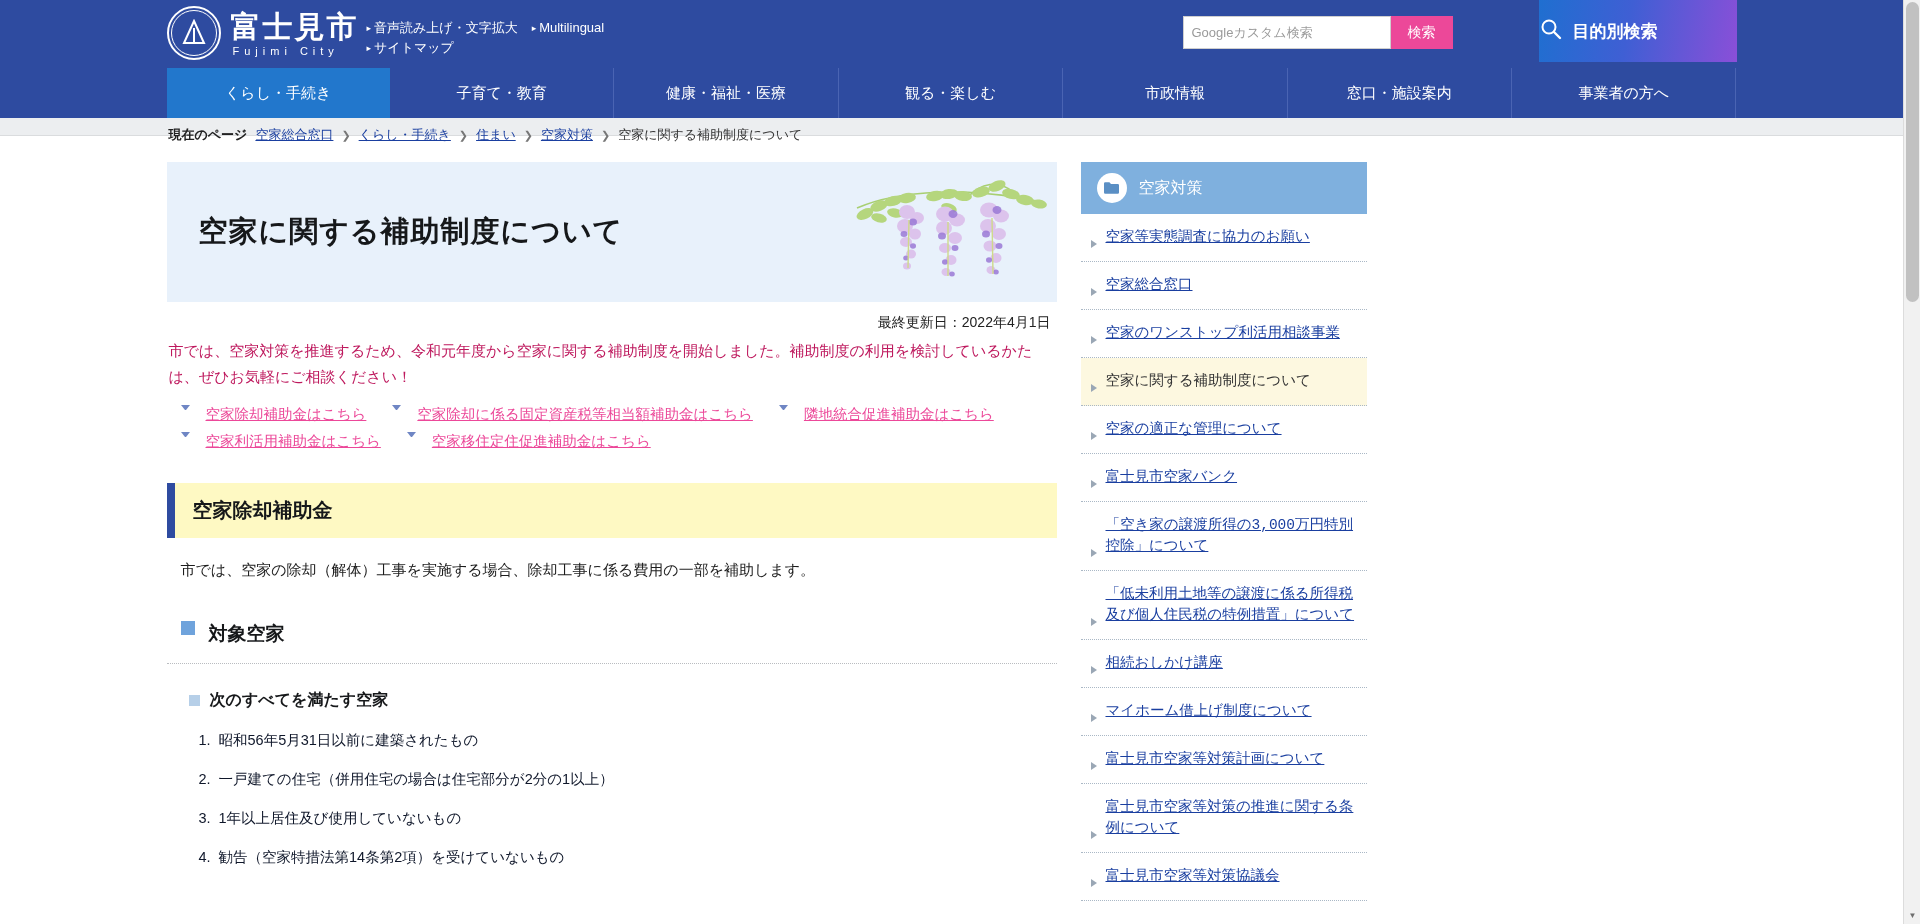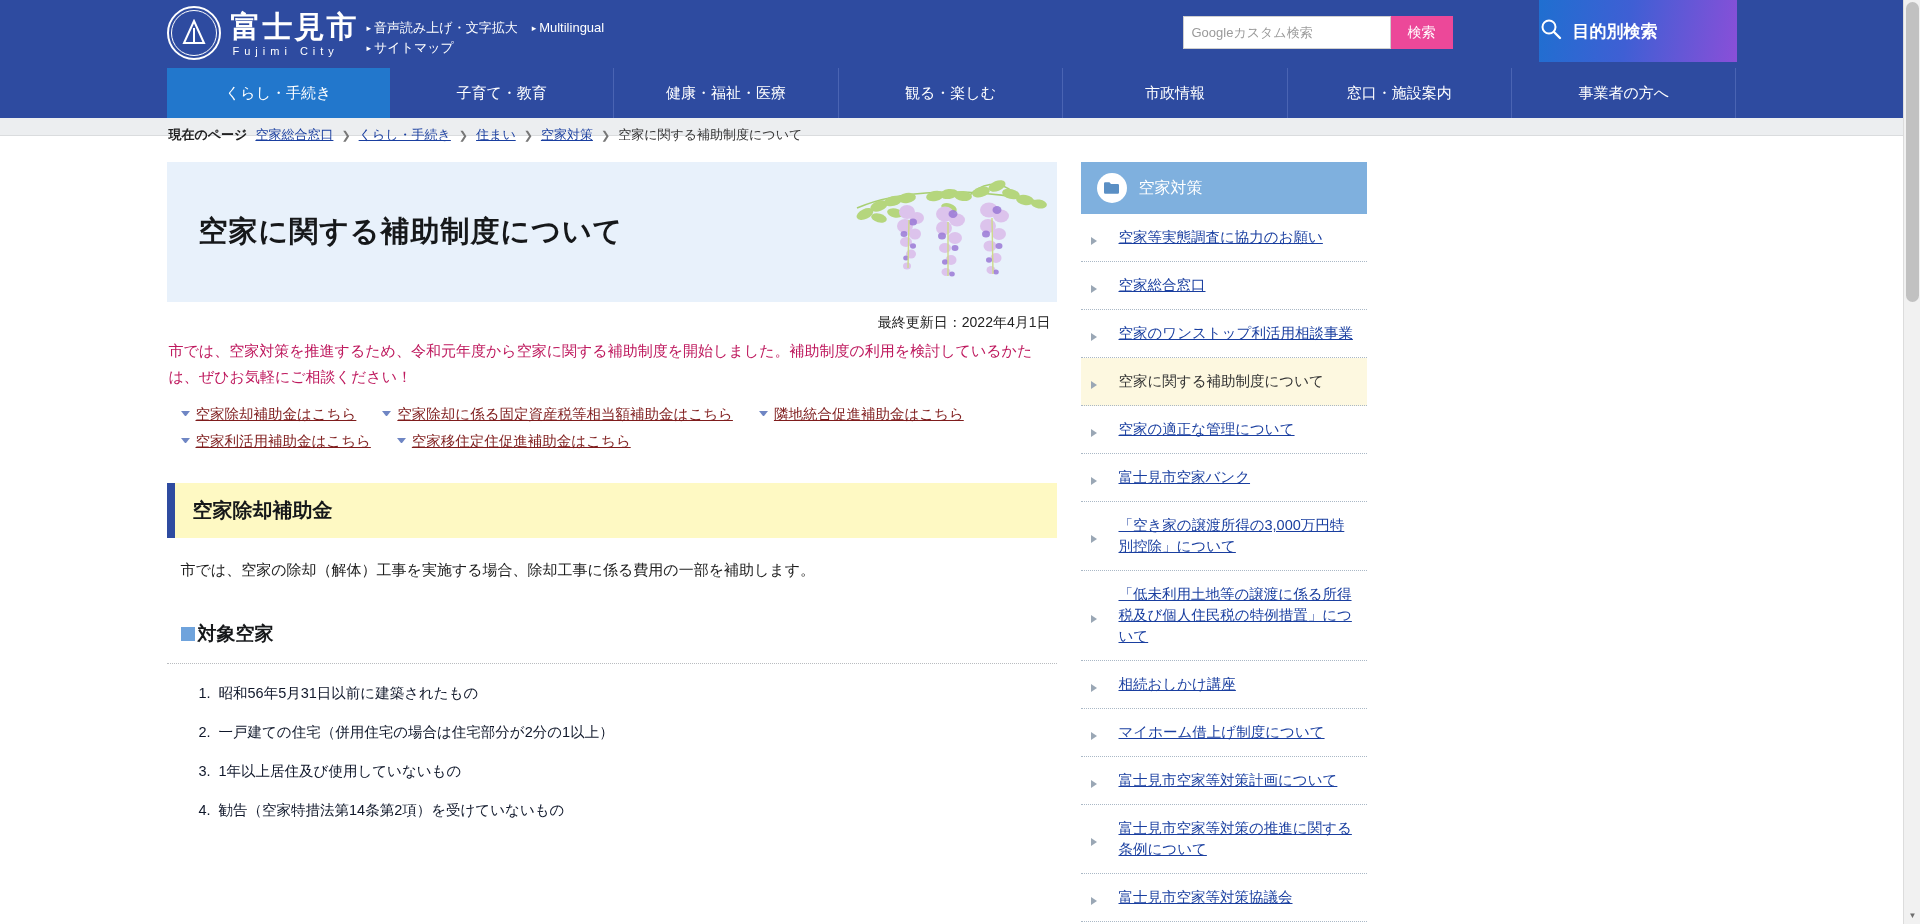--- a/index.html
+++ b/index.html
@@ -153,42 +153,42 @@
   }
   .lead-text {
     font-size: 15px; color: #be185d; line-height: 1.75;
     margin-top: 6px; padding: 0 2px;
   }
 
   
   .anchor-rows { margin-top: 14px; padding-left: 14px; }
   .anchor-row { display: flex; gap: 26px; margin-bottom: 8px; }
   .anchor-link {
-    display: flex; align-items: center; gap: 6px;
-    font-size: 14.5px; color: #7f1d1d; cursor: pointer;
+    display: flex; gap: 16px;
+    font-size: 14.5px; color: #ec4899; cursor: pointer;
   }
   .anchor-link .txt { text-decoration: underline; }
   .chev-down {
     width: 9px; height: 6px; flex: 0 0 auto;
     border-left: 4px solid transparent; border-right: 4px solid transparent;
     border-top: 5px solid #6f86c4;
   }
 
   
   .sec-h2 {
     background: #fef9c3; border-left: 8px solid #2e4ba0;
     font-size: 20px; font-weight: bold; color: #16181a;
     padding: 14px 0 14px 18px; margin-top: 32px;
   }
   .sec-body {
     font-size: 15px; color: #1c1c1c; line-height: 1.8;
     margin-top: 18px; padding-left: 14px;
   }
   .sec-h3 {
-    display: flex; align-items: center; gap: 3px;
+    display: flex; align-items: flex-start; gap: 14px;
     font-size: 19px; font-weight: bold; color: #16181a;
     margin-top: 38px; padding-bottom: 16px; padding-left: 14px;
     border-bottom: 1px dotted #b9bcc0;
   }
   .sq-blue { width: 14px; height: 14px; background: #6fa3dc; flex: 0 0 auto; }
   .sec-h4 {
     display: flex; align-items: center; gap: 10px;
     font-size: 16px; font-weight: bold; color: #16181a;
     margin-top: 26px; padding-left: 22px;
   }
@@ -204,24 +204,25 @@
     background: #7fb0de; display: flex; align-items: center; gap: 12px;
     padding: 14px 16px; height: 52px;
   }
   .folder-badge {
     width: 30px; height: 30px; border-radius: 50%; background: #ffffff;
     display: flex; align-items: center; justify-content: center; flex: 0 0 auto;
   }
   .side-head-title { font-size: 16px; color: #ffffff; font-weight: normal; }
   .side-list { background: #ffffff; }
   .side-item {
-    display: flex; gap: 22px; align-items: center;
+    display: flex; gap: 9px; align-items: flex-end;
     padding: 13px 12px 13px 10px;
     border-bottom: 1px dotted #aab8c6;
     cursor: pointer;
+    font-family: Liberation Mono, monospace;
   }
   .side-item.active { background: #fdf8e0; }
   .side-item .tri {
     width: 0; height: 0; flex: 0 0 auto; margin-top: 6px;
     border-top: 4px solid transparent; border-bottom: 4px solid transparent;
     border-left: 6px solid #9aa7b5;
   }
   .side-item .lbl {
     font-size: 14.5px; color: #1a3fa0; text-decoration: underline;
     line-height: 1.45;
@@ -428,20 +429,24 @@
 
       <h2 class="sec-h2">空家除却補助金</h2>
 
       <p class="sec-body">市では、空家の除却（解体）工事を実施する場合、除却工事に係る費用の一部を補助します。</p>
 
       <h3 class="sec-h3">
         <span class="sq-blue"></span>
         <span>対象空家</span>
       </h3>
 
+      <h4 class="sec-h4">
+        <span class="sq-light"></span>
+        <span>次のすべてを満たす空家</span>
+      </h4>
 
       <ol class="num-list">
         <li>昭和56年5月31日以前に建築されたもの</li>
         <li>一戸建ての住宅（併用住宅の場合は住宅部分が2分の1以上）</li>
         <li>1年以上居住及び使用していないもの</li>
         <li>勧告（空家特措法第14条第2項）を受けていないもの</li>
       </ol>
 
     </main>
 

